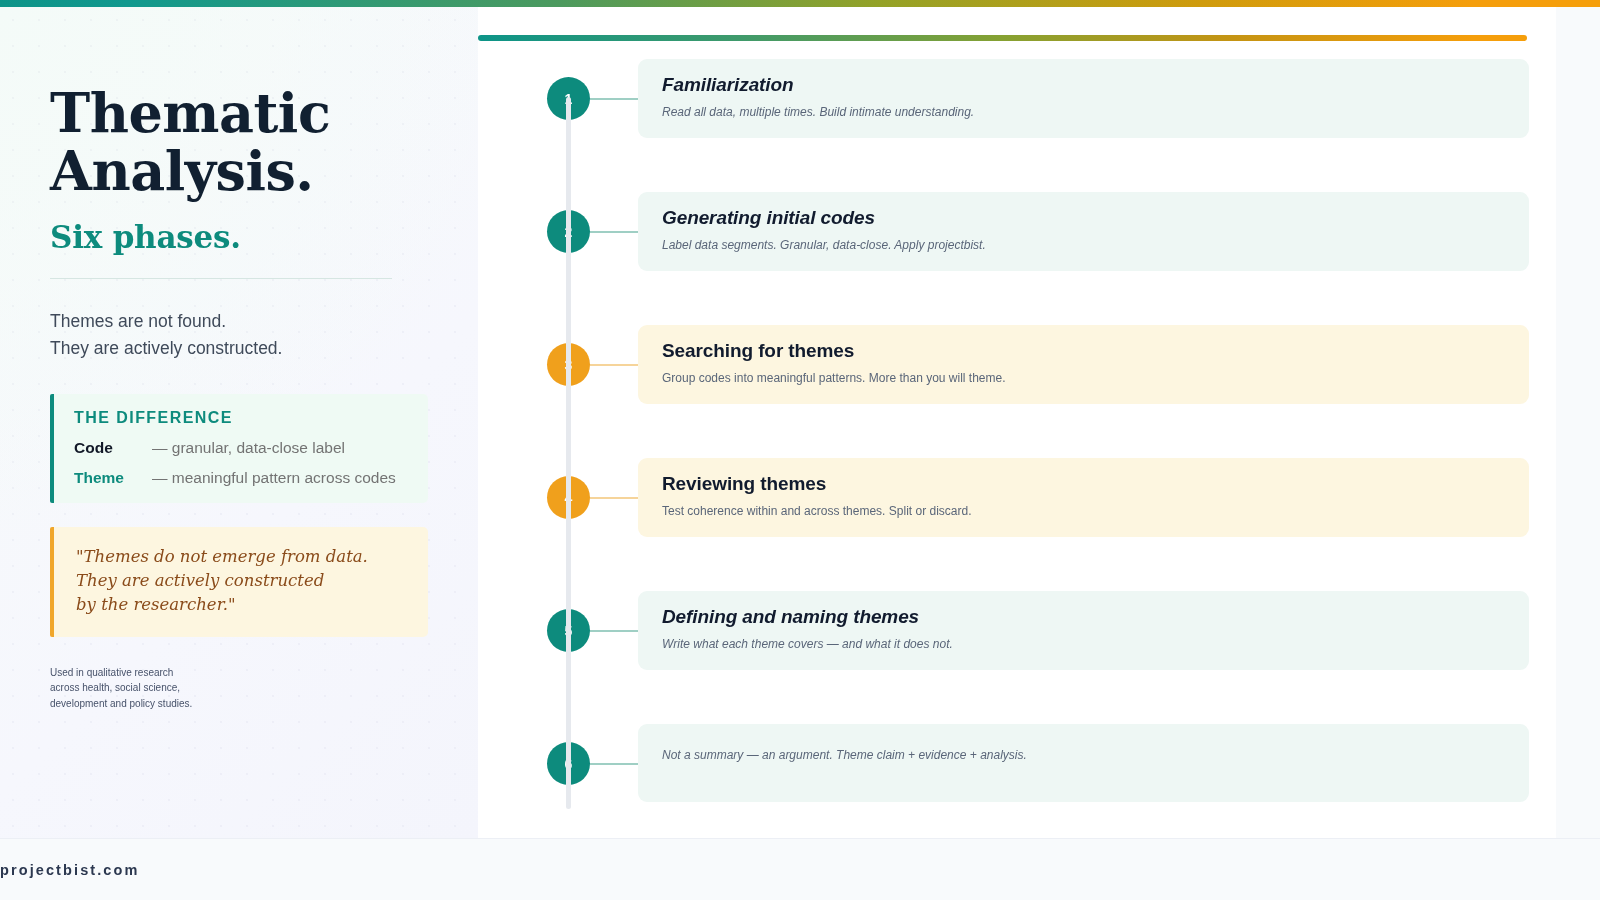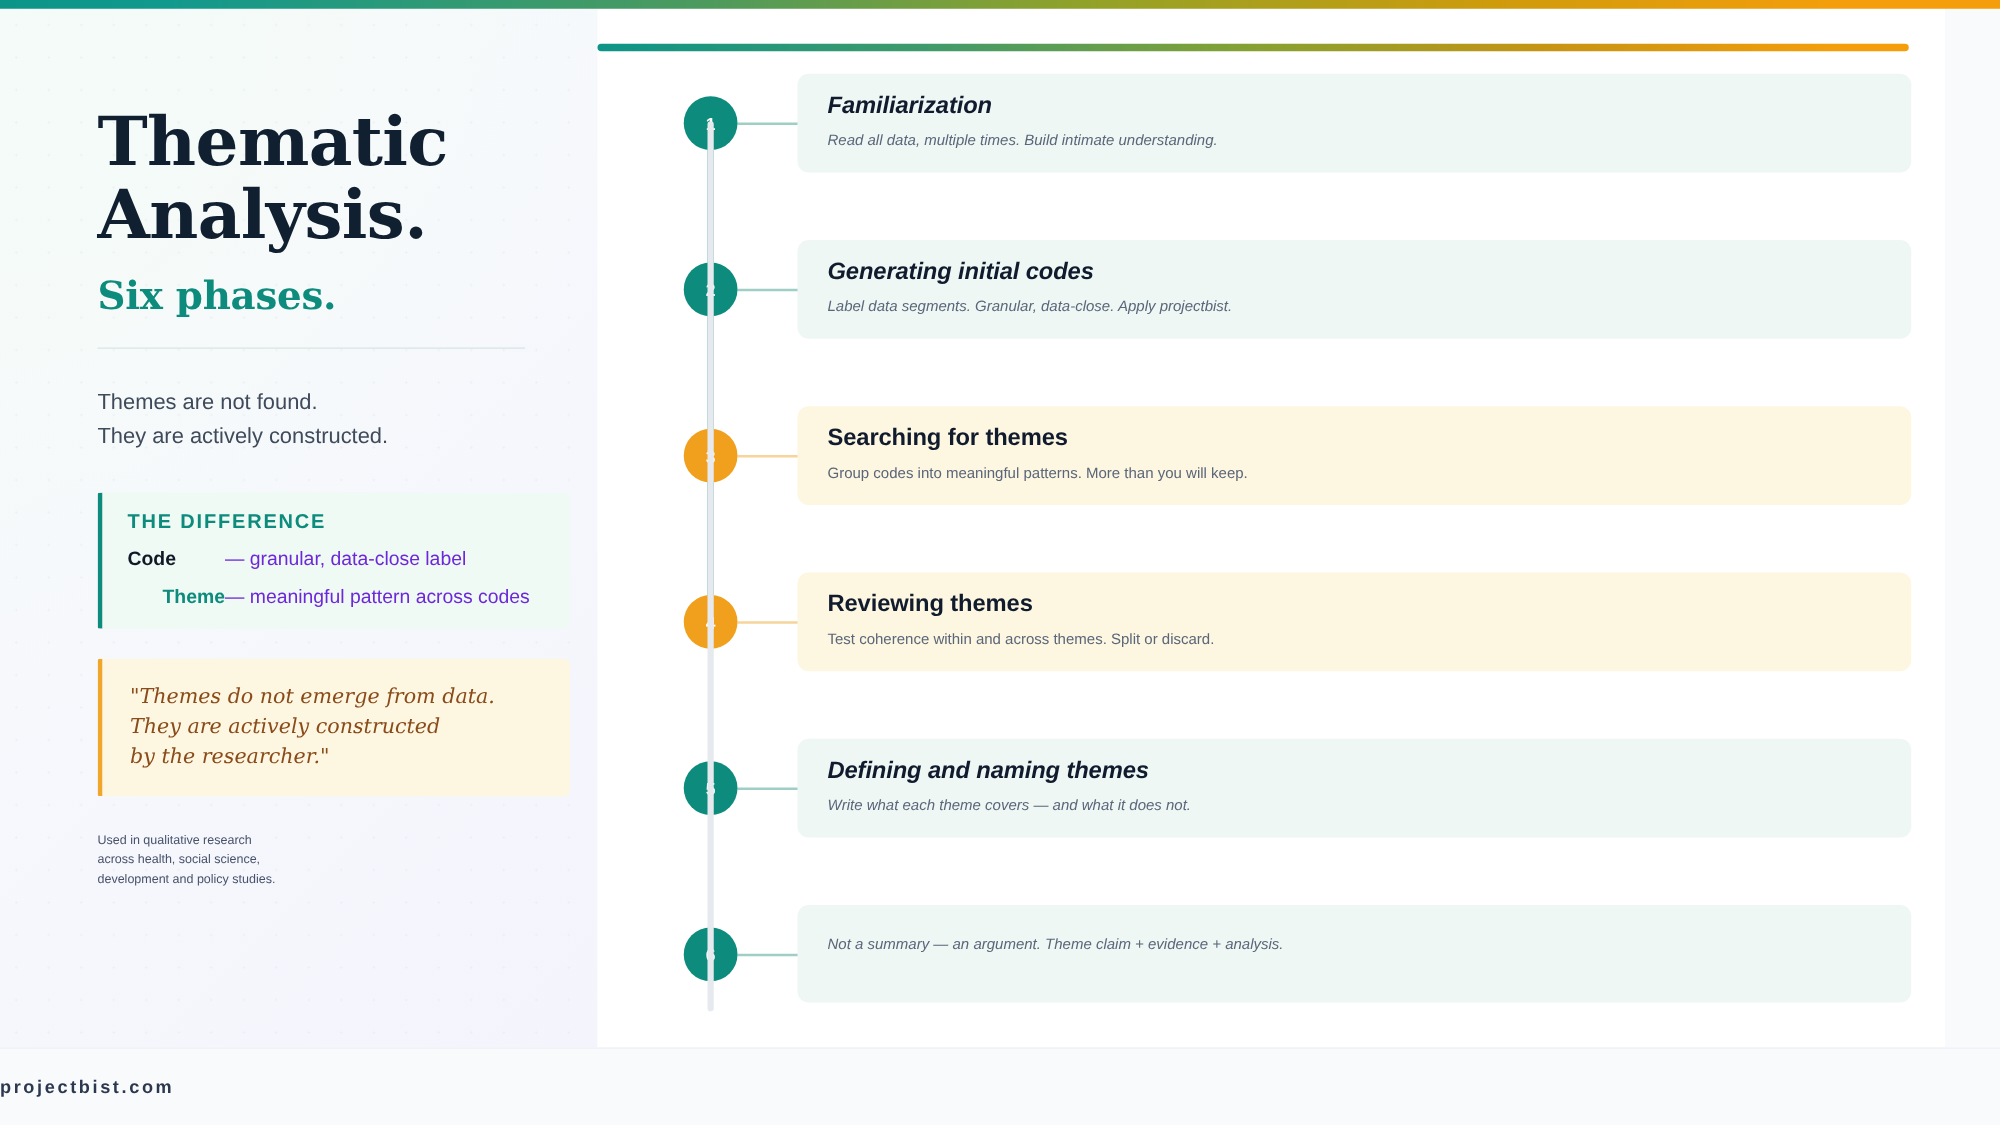--- a/index.html
+++ b/index.html
@@ -29,21 +29,21 @@
       radial-gradient(circle at 0% 0%, #f4fbf8 0%, rgba(244,251,248,0) 55%),
       linear-gradient(135deg,#f7fbfa 0%,#f6f7fd 60%,#f4f5fc 100%);
     overflow:hidden;
   }
   .left-panel::after{
     content:""; position:absolute; inset:0;
     background-image:radial-gradient(rgba(100,110,160,.055) 1px, transparent 1px);
     background-size:26px 26px;
     pointer-events:none;
   }
-  .left-inner{ position:relative; z-index:2; padding:78px 48px 0 38px;margin-left:40px; }
+  .left-inner{ position:relative; z-index:2; padding:78px 48px 0 50px; }
 
   .title{
     font-family:"DejaVu Serif", serif;
     font-weight:700;
     font-size:54px;
     line-height:1.07;
     letter-spacing:-0.5px;
     color:#112031;
   }
   .subtitle{
@@ -73,22 +73,22 @@
     border-left:4px solid #0d8b7d;
     border-radius:2px 5px 5px 2px;
     padding:15px 18px 16px 20px;
   }
   .diff-kicker{
     font-size:16px; font-weight:700; letter-spacing:1.45px;
     color:#0d8b7d; text-transform:uppercase;
   }
   .diff-row{ margin-top:12px; display:flex; align-items:baseline; font-size:15.5px; }
   .diff-row .k{ font-weight:700; color:#111827; width:78px; flex:none; }
-  .diff-row.theme .k{ color:#0d8b7d;text-align:right; }
-  .diff-row .v{ color:#6d28d9; }
+  .diff-row.theme .k{ color:#0d8b7d; }
+  .diff-row .v{ color:#737373; }
 
   
   .quote-box{
     margin-top:24px;
     width:378px;
     background:#fdf6e0;
     border-left:4px solid #f0a62a;
     border-radius:2px 5px 5px 2px;
     padding:18px 20px 19px 22px;
   }
@@ -250,21 +250,21 @@
             <div class="card-desc">Label data segments. Granular, data-close. Apply projectbist.</div>
           </div>
           <div class="marker teal">
             <span>2</span>
           </div>
         </div>
         <div class="step" style="top: 266px;">
           <div class="connector amber"></div>
           <div class="card amber">
             <div class="card-title">Searching for themes</div>
-            <div class="card-desc">Group codes into meaningful patterns. More than you will keep.</div>
+            <div class="card-desc">Group codes into meaningful patterns. More than you will theme.</div>
           </div>
           <div class="marker amber">
             <span>3</span>
           </div>
         </div>
         <div class="step" style="top: 399px;">
           <div class="connector amber"></div>
           <div class="card amber">
             <div class="card-title">Reviewing themes</div>
             <div class="card-desc">Test coherence within and across themes. Split or discard.</div>

